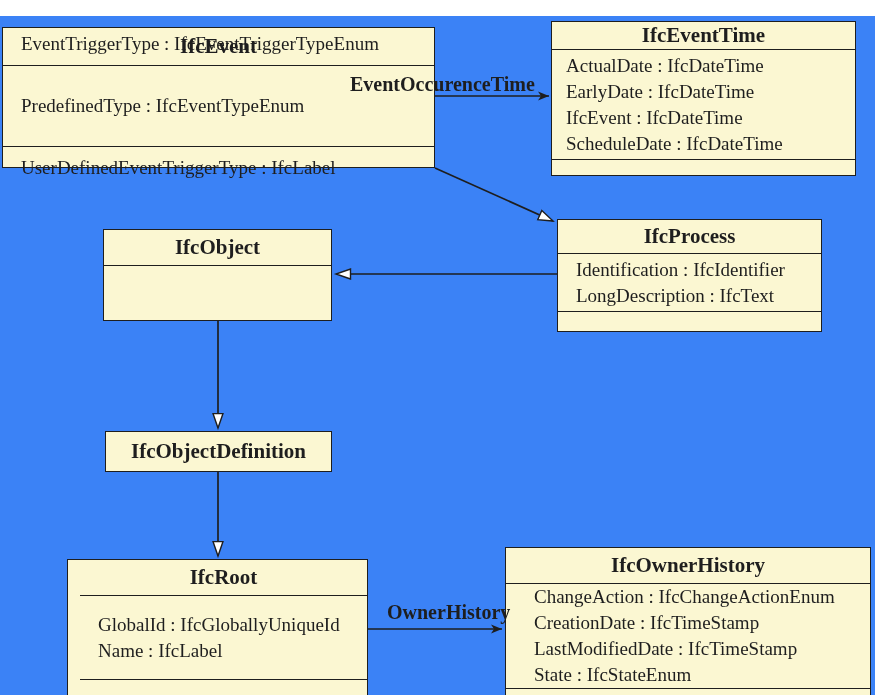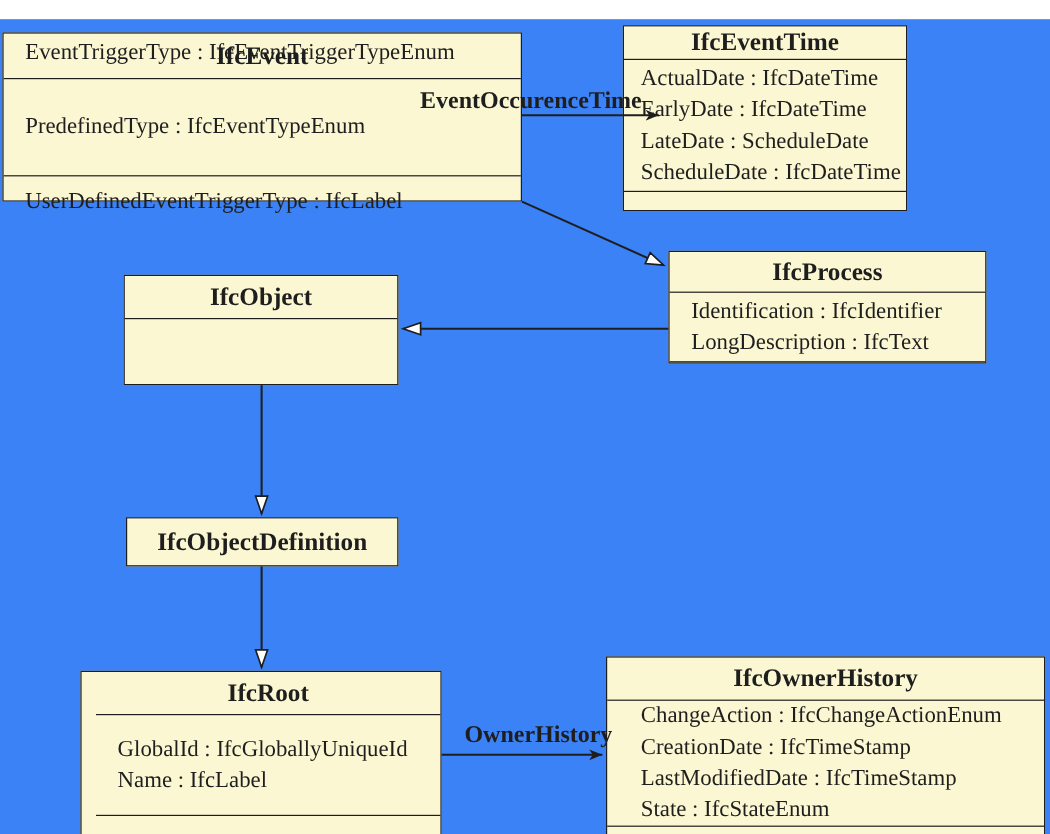--- a/index.html
+++ b/index.html
@@ -85,37 +85,37 @@
   <div class="uml-class" style="left:2px; top:11px; width:433px; height:141px;">
     <div class="cls-title" style="height:38px;">IfcEvent</div>
     <div class="cls-attrs" style="height:81px;gap:36px;">
       <div class="attr">EventTriggerType : IfcEventTriggerTypeEnum</div>
       <div class="attr">PredefinedType : IfcEventTypeEnum</div>
       <div class="attr">UserDefinedEventTriggerType : IfcLabel</div>
     </div>
     <div class="cls-empty"></div>
   </div>
 
-  <div class="uml-class" style="left:519px; top:5px; width:237px; height:155px;">
+  <div class="uml-class" style="left:551px; top:5px; width:305px; height:155px;">
     <div class="cls-title" style="height:28px;">IfcEventTime</div>
     <div class="cls-attrs" style="height:110px;padding-left:14px;">
       <div class="attr">ActualDate : IfcDateTime</div>
       <div class="attr">EarlyDate : IfcDateTime</div>
-      <div class="attr">LateDate : ScheduleDate</div>
+      <div class="attr">IfcEvent : IfcDateTime</div>
       <div class="attr">ScheduleDate : IfcDateTime</div>
     </div>
     <div class="cls-empty"></div>
   </div>
 
   <div class="uml-class" style="left:103px; top:213px; width:229px; height:92px;">
     <div class="cls-title" style="height:36px;">IfcObject</div>
     <div class="cls-empty"></div>
   </div>
 
-  <div class="uml-class" style="left:557px; top:193px; width:265px; height:94px;font-family:Liberation Serif, serif;">
+  <div class="uml-class" style="left:557px; top:203px; width:265px; height:113px;font-family:Liberation Serif, serif;">
     <div class="cls-title" style="height:34px;">IfcProcess</div>
     <div class="cls-attrs" style="height:58px;">
       <div class="attr">Identification : IfcIdentifier</div>
       <div class="attr">LongDescription : IfcText</div>
     </div>
     <div class="cls-empty"></div>
   </div>
 
   <div class="uml-class" style="left:105px; top:415px; width:227px; height:41px;">
     <div class="cls-title no-divider">IfcObjectDefinition</div>

